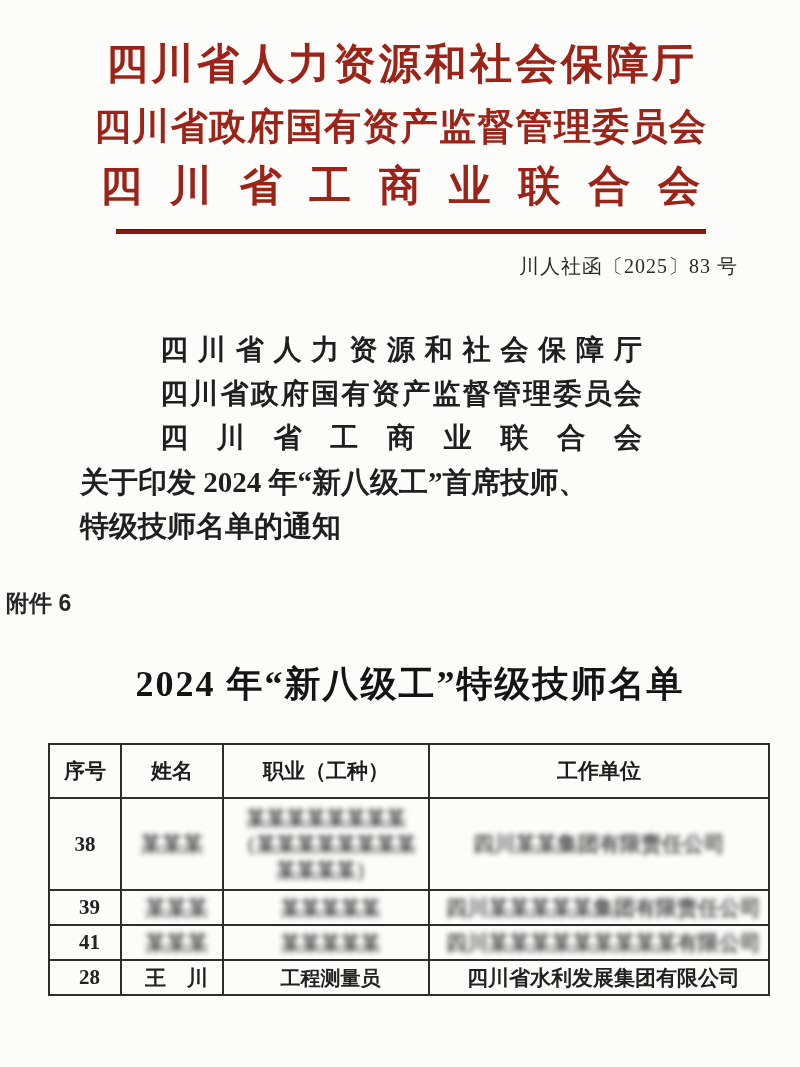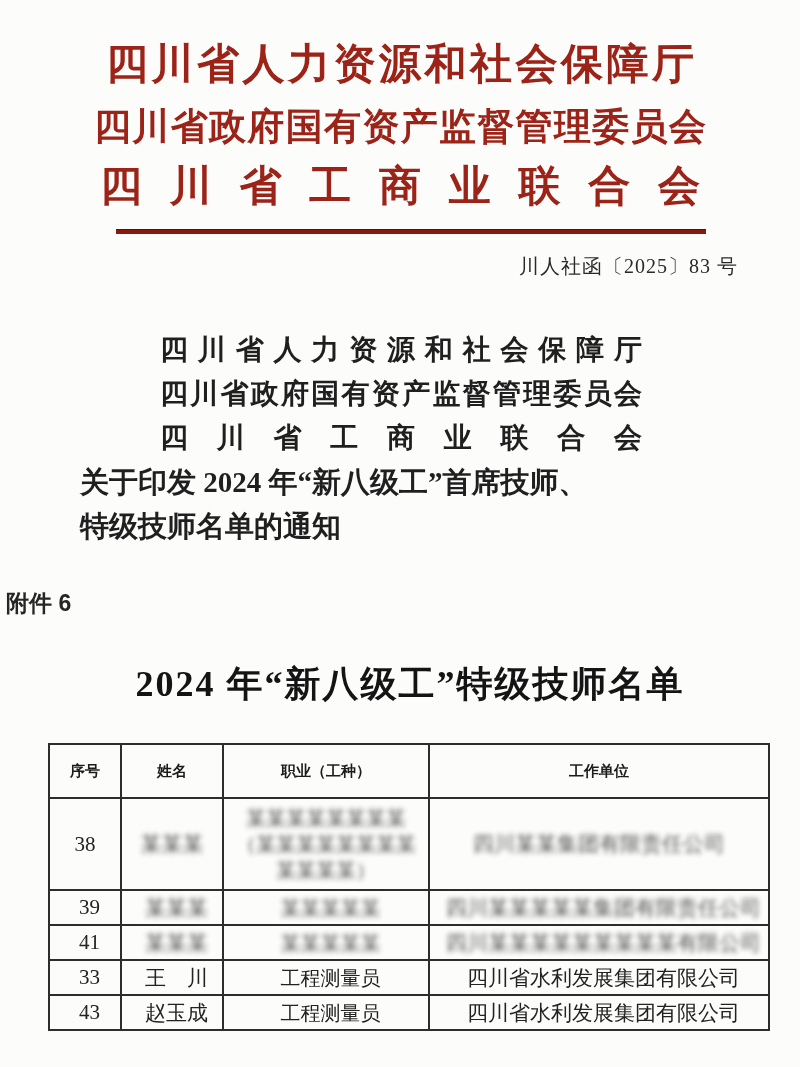--- a/index.html
+++ b/index.html
@@ -106,35 +106,36 @@
     left: 48px;
     width: 720px;
     border-collapse: collapse;
     table-layout: fixed;
   }
   table.roster, table.roster td, table.roster th {
     border: 2px solid #2d2d2d;
   }
   table.roster th {
     font-family: "Liberation Sans", "DejaVu Sans", sans-serif;
-    font-size: 15px;
+    font-size: 21px;
     font-weight: 600;
     color: #1c1c1c;
     height: 50px;
     text-align: center;
     vertical-align: middle;
   }
   table.roster td {
     font-size: 21px;
     color: #222222;
     text-align: center;
     vertical-align: middle;
     padding: 2px 2px;
     white-space: pre;
     overflow: hidden;
+    font-weight: bold;
   }
   tr.row-tall td { height: 86px; }
   tr.row-std td { height: 29px; padding-left: 11px; }
   .occ-line { font-size: 20px; line-height: 26px; white-space: pre; }
   .blurred {
     filter: blur(2.4px);
     color: #3c3c3c;
     opacity: 0.8;
   }
 </style>
@@ -275,27 +276,21 @@
           <td class="blurred"><div class="occ-line">某某某某某</div></td>
           <td class="blurred">四川某某某某某集团有限责任公司</td>
         </tr>
         <tr class="row-std">
           <td>41</td>
           <td class="blurred">某某某</td>
           <td class="blurred"><div class="occ-line">某某某某某</div></td>
           <td class="blurred">四川某某某某某某某某某有限公司</td>
         </tr>
         <tr class="row-std">
-          <td>33</td>
+          <td>28</td>
           <td>王　川</td>
           <td><div class="occ-line">工程测量员</div></td>
           <td>四川省水利发展集团有限公司</td>
         </tr>
-        <tr class="row-std">
-          <td>43</td>
-          <td>赵玉成</td>
-          <td><div class="occ-line">工程测量员</div></td>
-          <td>四川省水利发展集团有限公司</td>
-        </tr>
       </tbody>
   </table>
 
 </div>
 
 </body></html>

